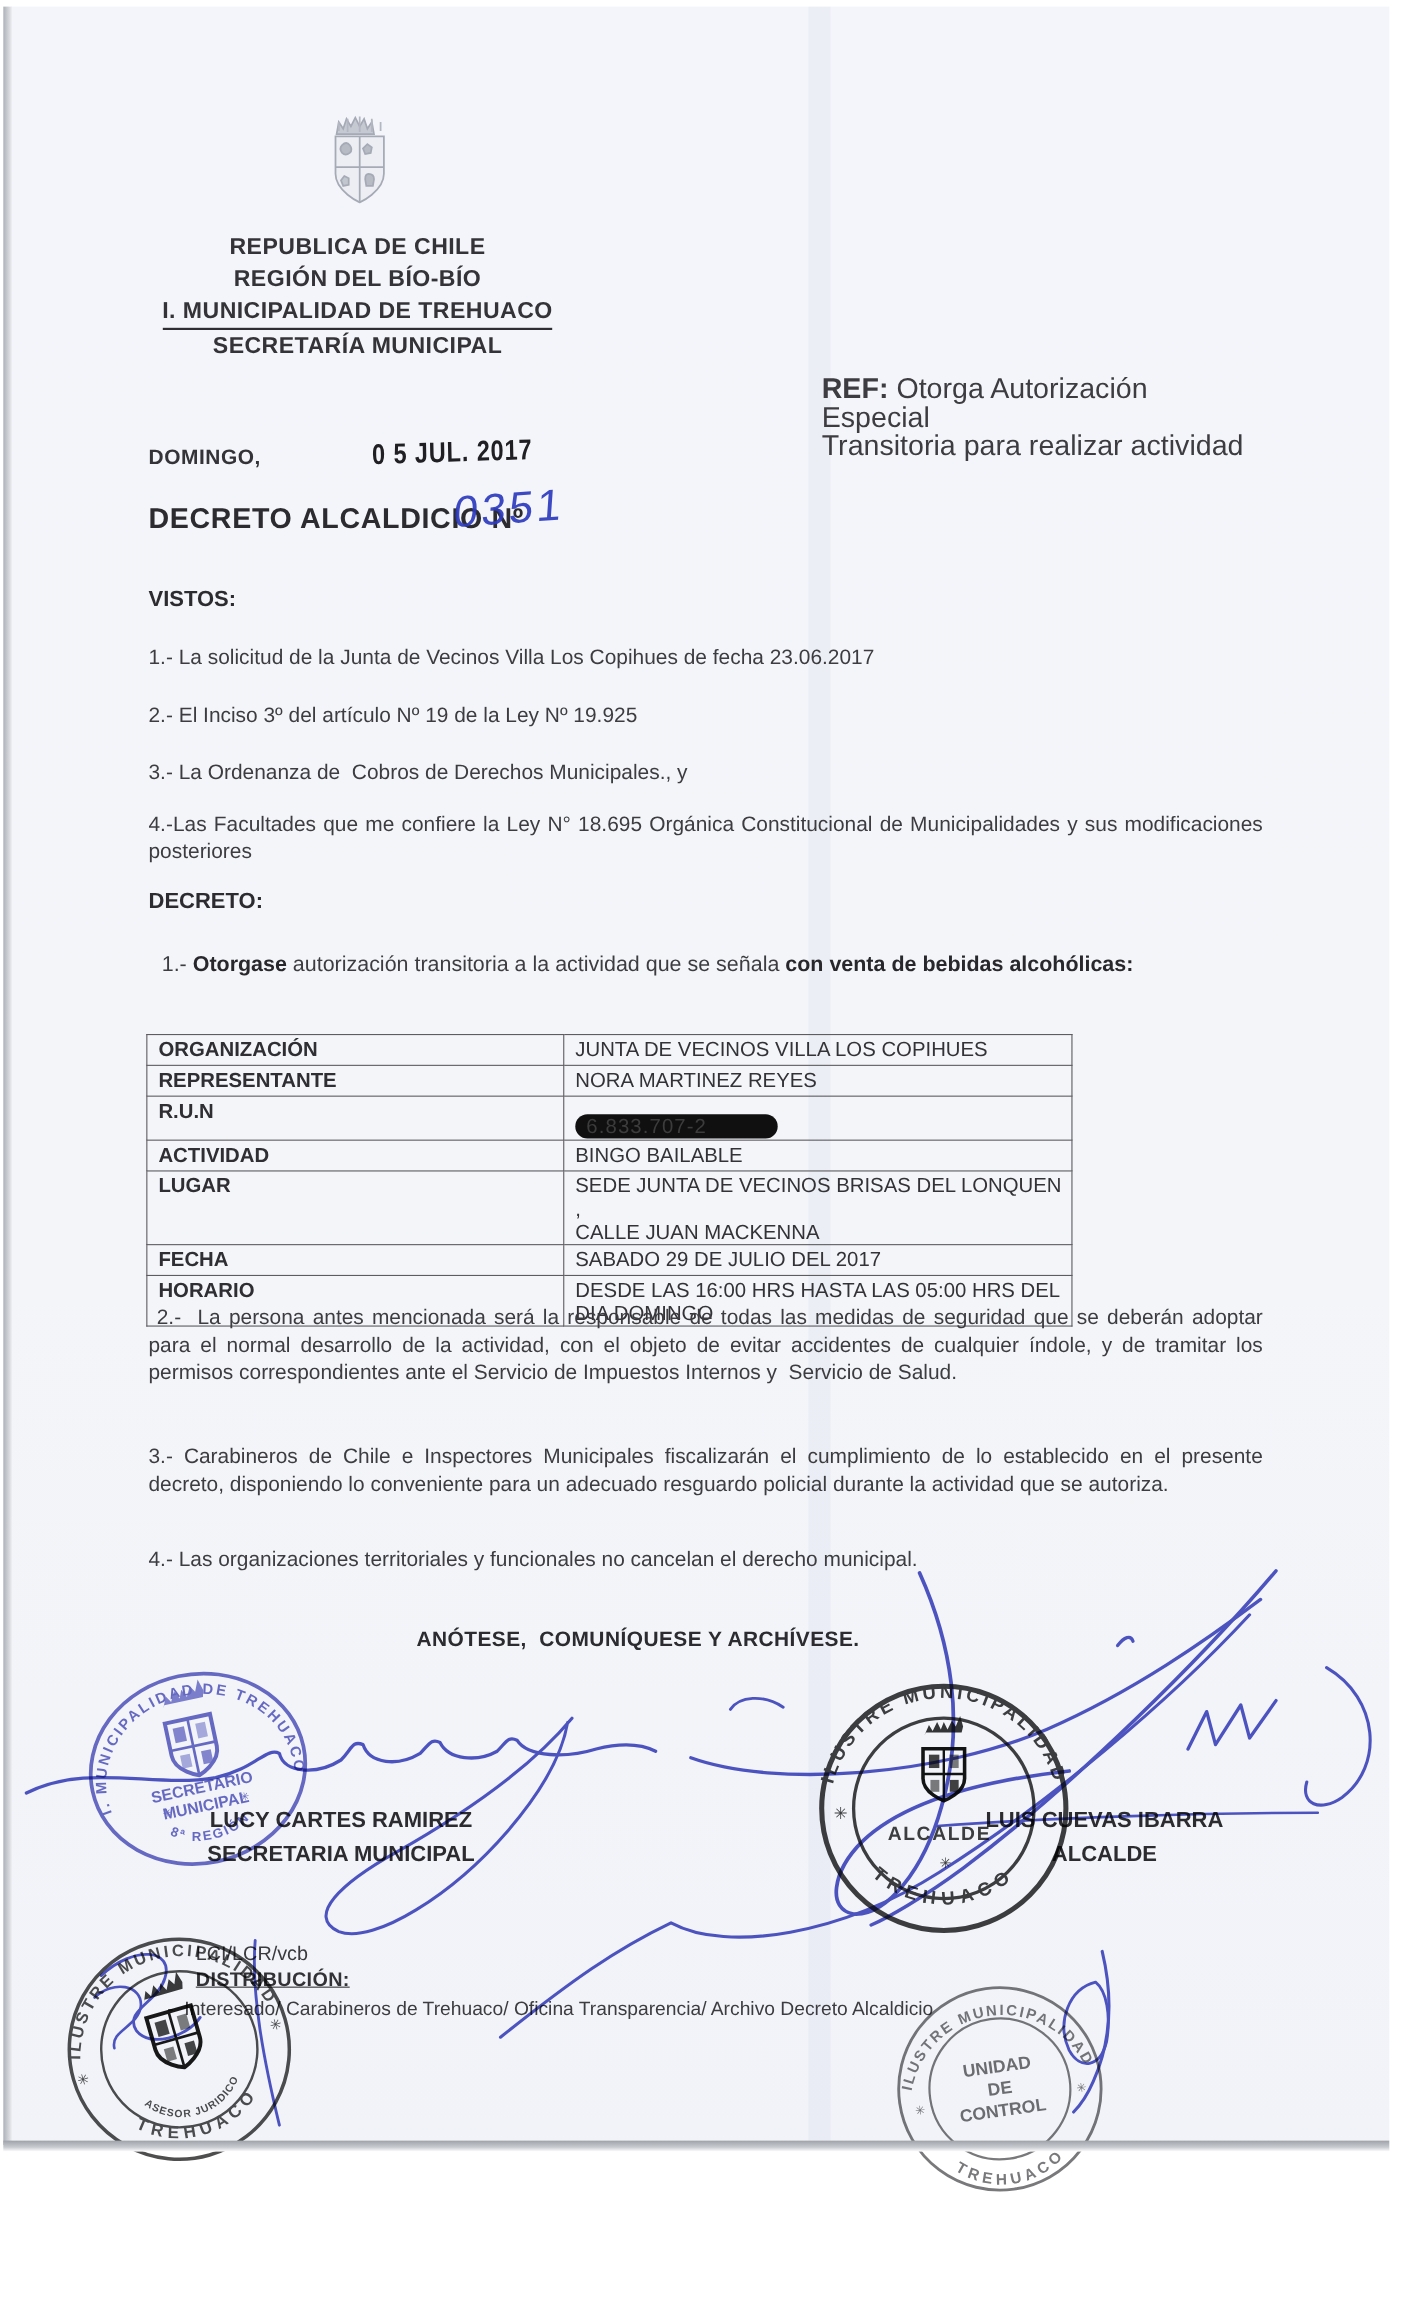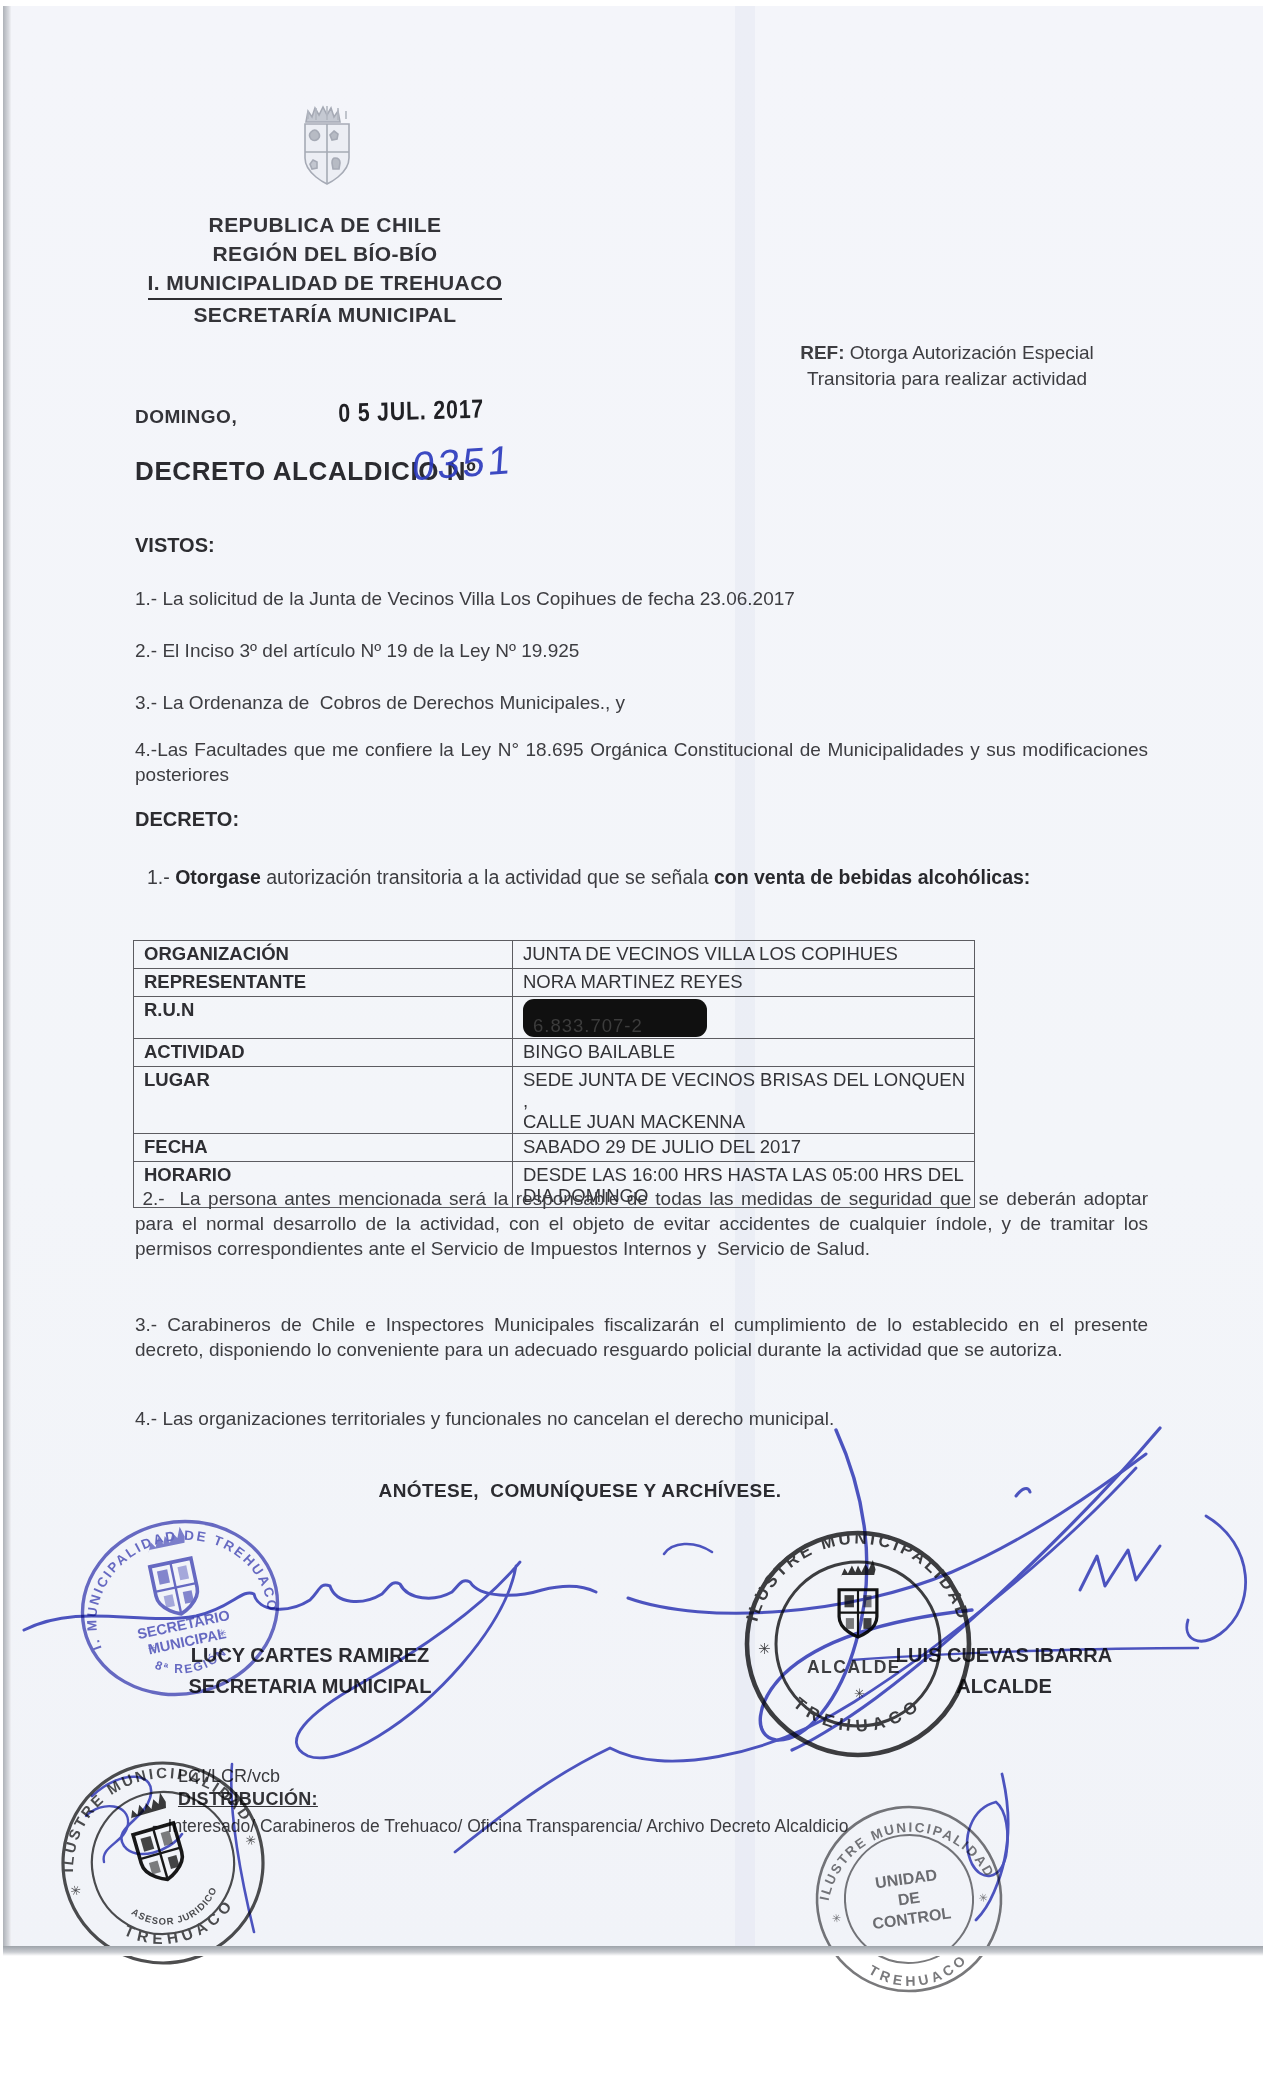--- a/index.html
+++ b/index.html
@@ -20,21 +20,21 @@
     background:rgba(188,199,226,0.14);}
   .abs{position:absolute;}
   .pre{white-space:pre-wrap;}
   .just{text-align:justify;}
 
   .hdr{left:120px;top:210px;width:410px;text-align:center;line-height:29px;
     font-weight:bold;font-size:21px;color:#333338;letter-spacing:.4px;}
   .hdr .u{display:inline-block;border-bottom:2.5px solid #2e2e33;padding-bottom:1px;}
   .logo{left:286px;top:96px;}
 
-  .refblock{left:747px;top:340px;width:400px;line-height:26px;font-size:19px;color:#3d3d41;text-align:center;}
+  .refblock{left:747px;top:340px;width:400px;line-height:26px;font-size:26px;color:#3d3d41;}
   .dateline{left:135px;top:406px;font-size:19px;font-weight:bold;color:#333338;letter-spacing:.5px;}
   .datestamp{left:338px;top:398px;font-size:26px;font-weight:bold;color:#202024;
     letter-spacing:1px;transform:scaleX(.82) rotate(-1.5deg);transform-origin:left top;
     font-family:"Liberation Sans",sans-serif;}
   .dtitle{left:135px;top:456px;font-size:26px;font-weight:bold;color:#2b2b30;letter-spacing:.6px;}
   .dnum{left:414px;top:444px;font-size:40px;color:#2d3bbe;
     transform:rotate(-4deg) skewX(-8deg);transform-origin:left top;letter-spacing:3px;opacity:.92;}
 
   .vheading{left:135px;top:534px;font-size:20px;font-weight:bold;color:#2c2c30;}
   .vitem{left:135px;width:1013px;font-size:19px;line-height:25px;color:#3d3d41;}
@@ -43,21 +43,21 @@
     text-align:justify;margin-left:12px;}
   .p1 b{color:#28282c;}
 
   table.auth{position:absolute;left:133px;top:940px;width:842px;border-collapse:collapse;
     font-size:18.5px;color:#333337;}
   table.auth td{border:1.4px solid #5c5c61;padding:2px 8px 1px 10px;line-height:21px;
     vertical-align:top;white-space:pre-wrap;}
   table.auth td.lab{width:360px;font-weight:bold;color:#2e2e33;}
   table.auth tr{height:28px;}
   .redaction{display:inline-block;background:#101010;color:#3c3c3c;border-radius:11px;
-    padding:16px 14px 1px 10px;min-width:160px;line-height:21px;letter-spacing:1px;}
+    padding:0 14px 1px 10px;min-width:160px;line-height:21px;letter-spacing:1px;margin-top:14px;}
 
   .clause{left:135px;width:1013px;font-size:19px;line-height:25px;color:#3d3d41;}
   .closing{left:135px;top:1480px;width:890px;text-align:center;font-size:19px;
     font-weight:bold;color:#2b2b30;white-space:pre-wrap;letter-spacing:.4px;}
 
   .sigblock{text-align:center;font-weight:bold;font-size:20px;color:#2b2b30;line-height:31px;}
   .sig-left{left:120px;top:1640px;width:380px;}
   .sig-right{left:808px;top:1640px;width:392px;}
 
   .foot-initials{left:178px;top:1766px;font-size:18px;color:#3a3a3e;}

